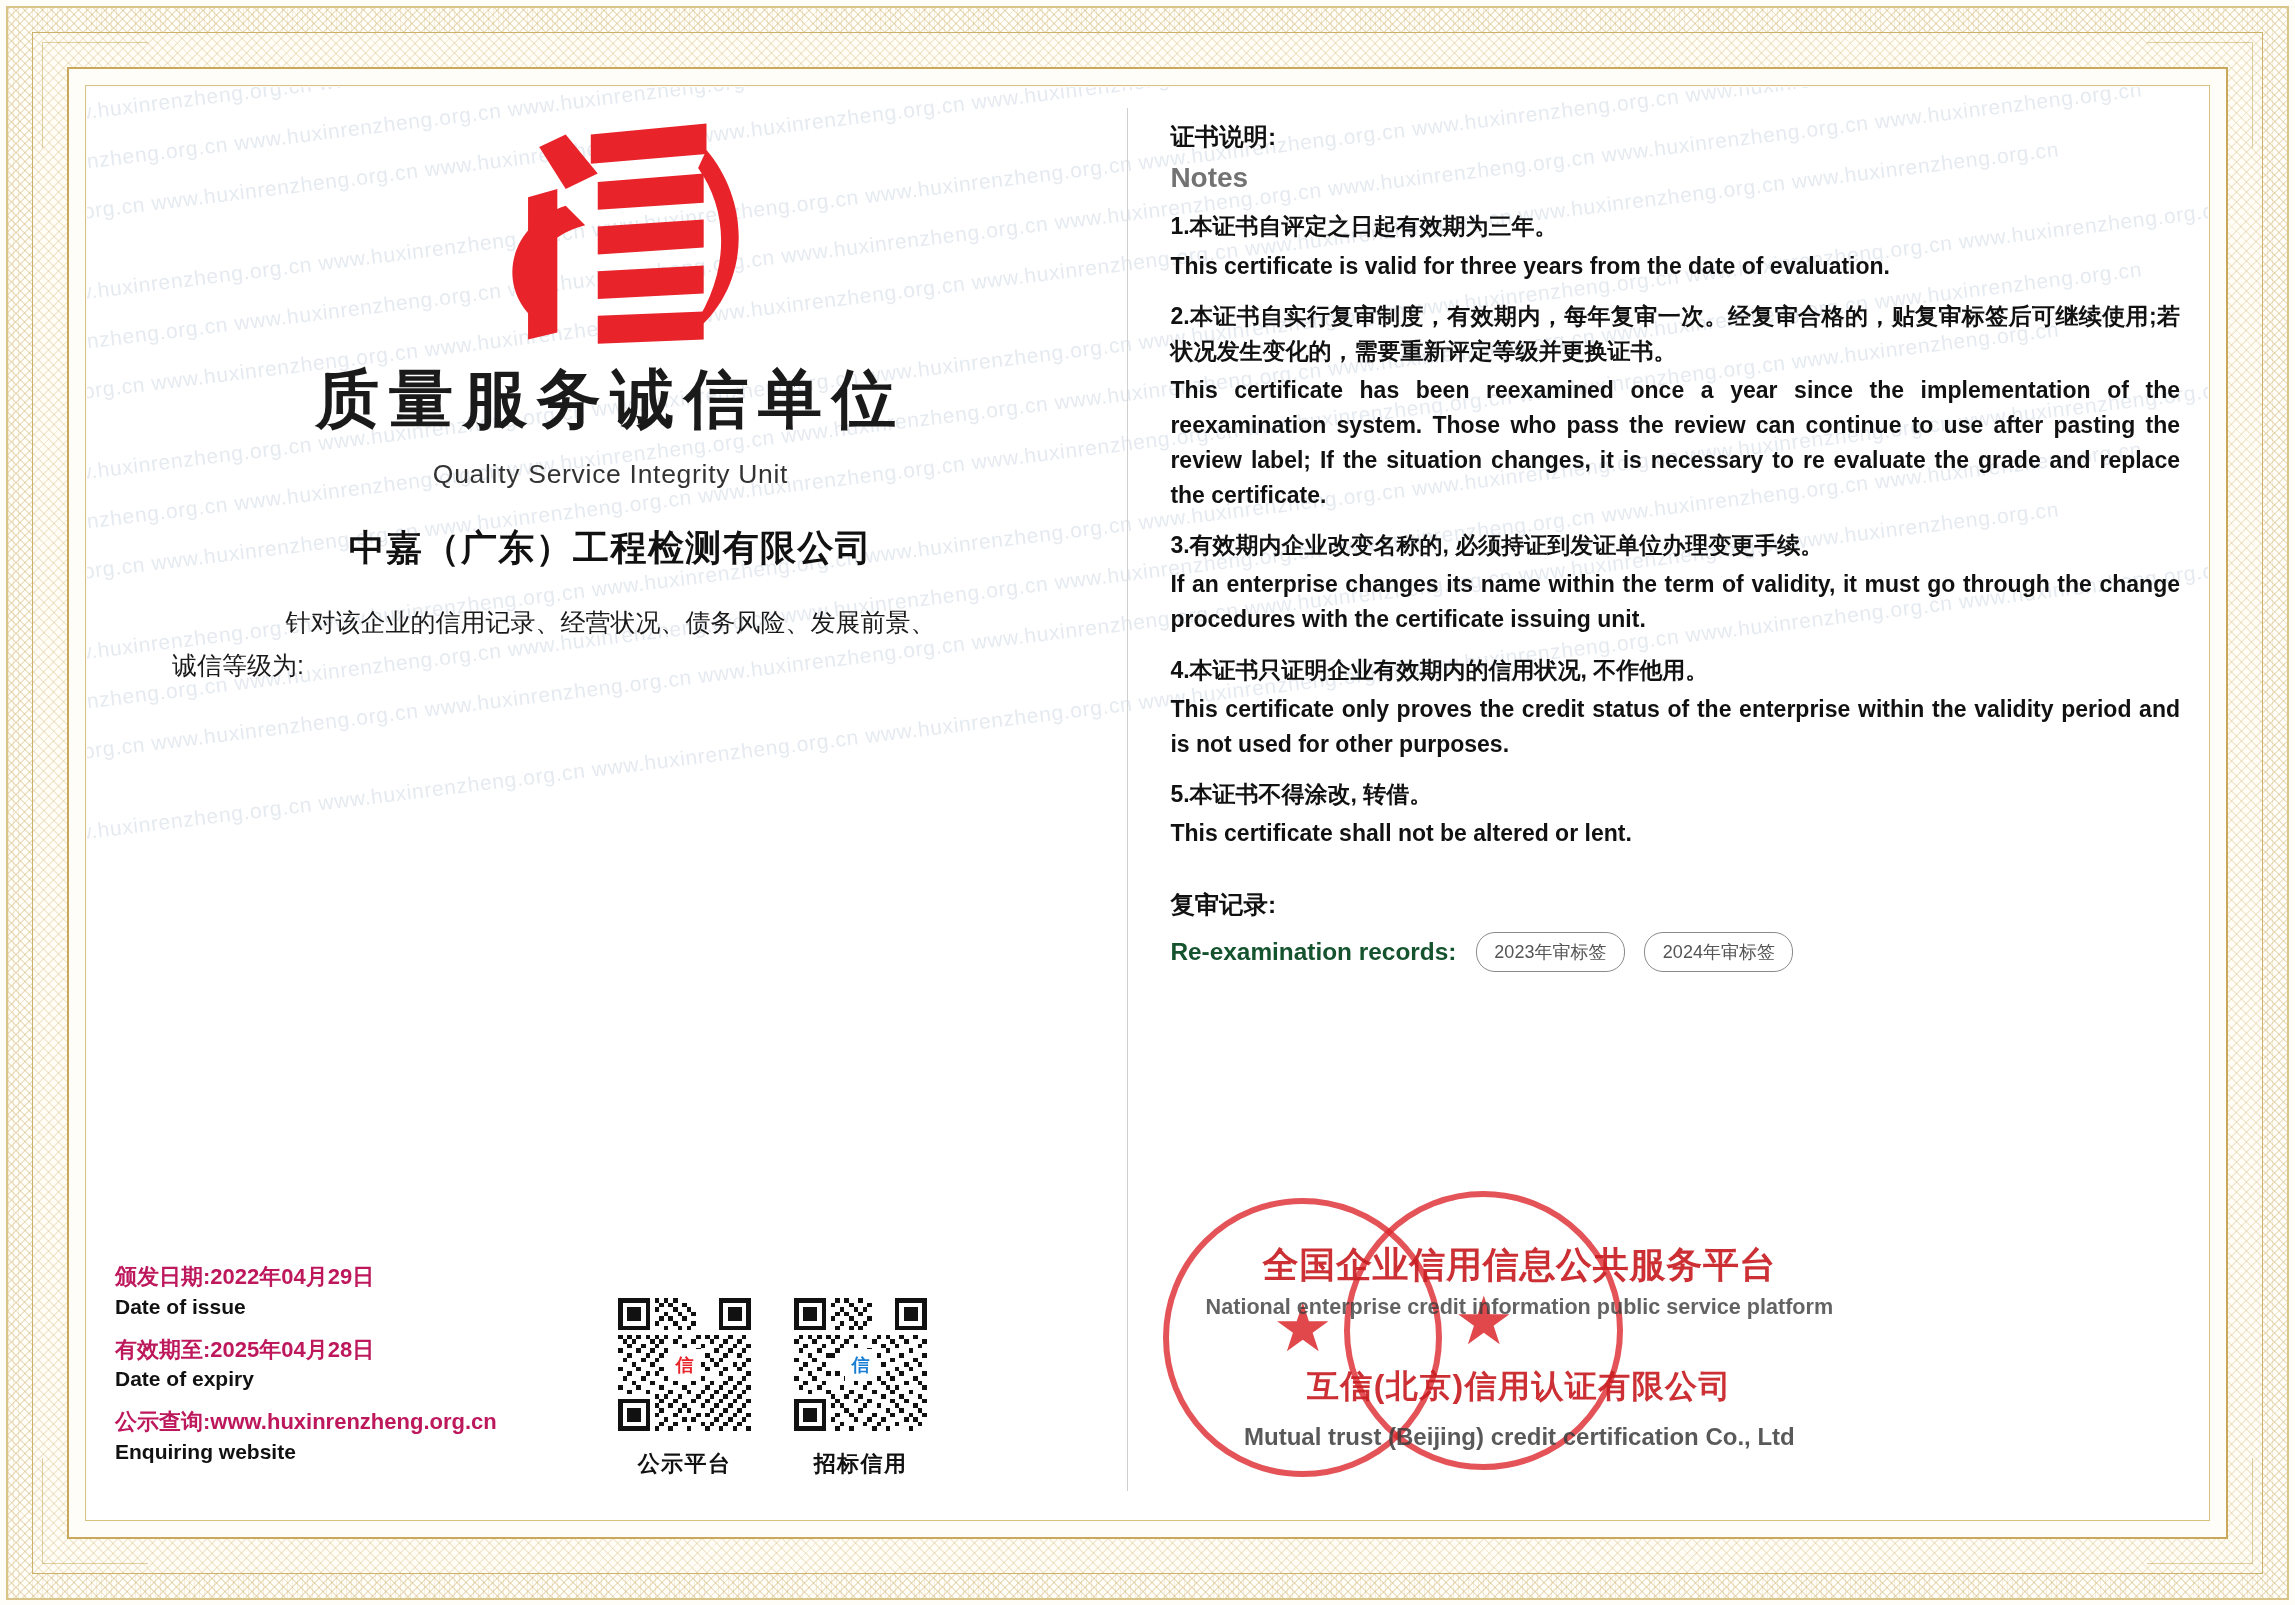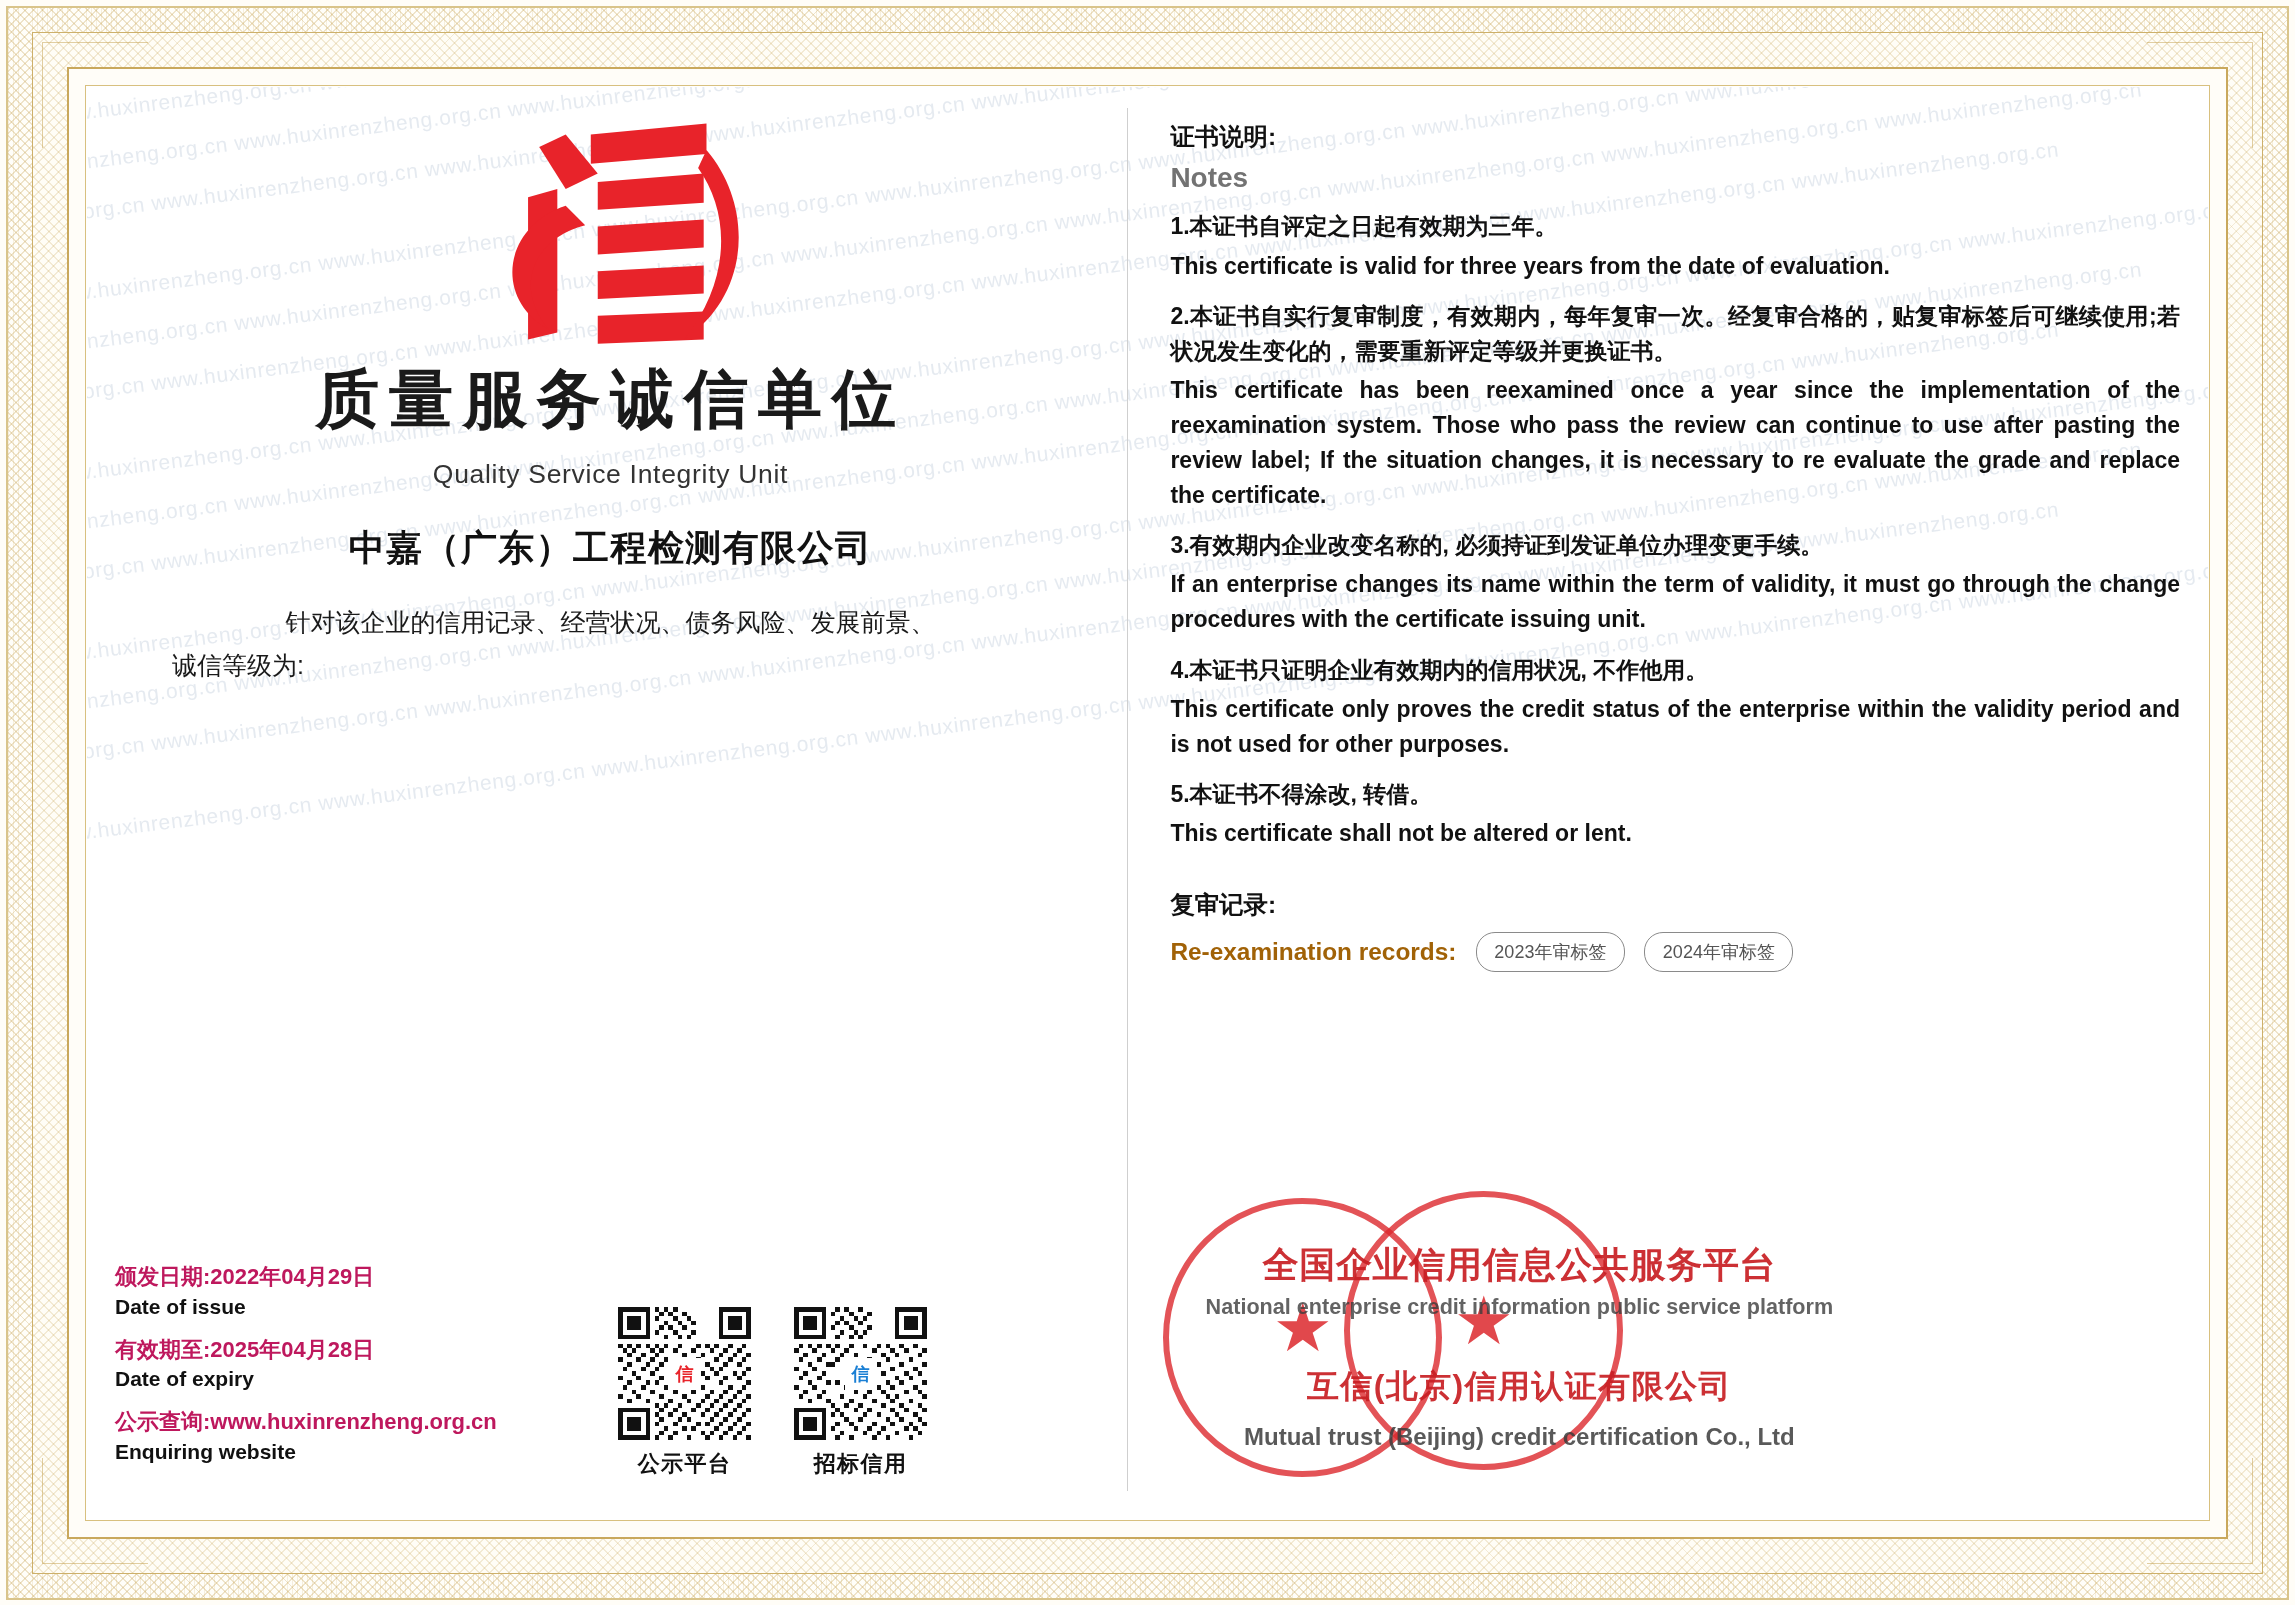--- a/index.html
+++ b/index.html
@@ -187,21 +187,21 @@
   .ib-cn { font-size: 22px; font-weight: bold; color: #be185d; letter-spacing: 0px; }
   .ib-en { font-size: 21px; font-weight: bold; color: #111; margin-top: 2.8px; }
   .qr-group { display: flex; gap: 43px; margin-left: 14px; }
   .qr-item { text-align: center; }
   .qr-box {
     width: 133px; height: 133px;
     position: relative;
     background: #fff;
   }
   .qr-box svg { display: block; }
-  .qr-label { font-size: 22px; font-weight: bold; margin-top: 9px; color: #111; letter-spacing: 1.4px; }
+  .qr-label { font-size: 22px; font-weight: bold; margin-top: 18px; color: #111; letter-spacing: 1.4px; }
   .qr-center-logo {
     position: absolute;
     left: 50%; top: 50%;
     transform: translate(-50%,-50%);
     width: 32px; height: 32px;
     background: #fff;
     display: flex; align-items: center; justify-content: center;
     font-size: 18px;
     font-weight: bold;
   }
@@ -225,21 +225,21 @@
     color: #111;
     line-height: 1.52;
     margin-top: 4.2px;
     text-align: justify;
   }
   .reexam {
     margin-top: 38px;
   }
   .reexam-cn { font-size: 24.4px; font-weight: bold; color: #111; }
   .reexam-row { display: flex; align-items: center; margin-top: 11px; }
-  .reexam-en { font-size: 24.4px; font-weight: bold; color: #a16207; }
+  .reexam-en { font-size: 24.4px; font-weight: bold; color: #14532d; }
   .stamp-slot {
     width: 147px; height: 38px;
     border: 1.4px solid #8a8a8a;
     border-radius: 19px;
     margin-left: 19.5px;
     display: flex; align-items: center; justify-content: center;
     font-size: 18px;
     color: #555;
   }
 

